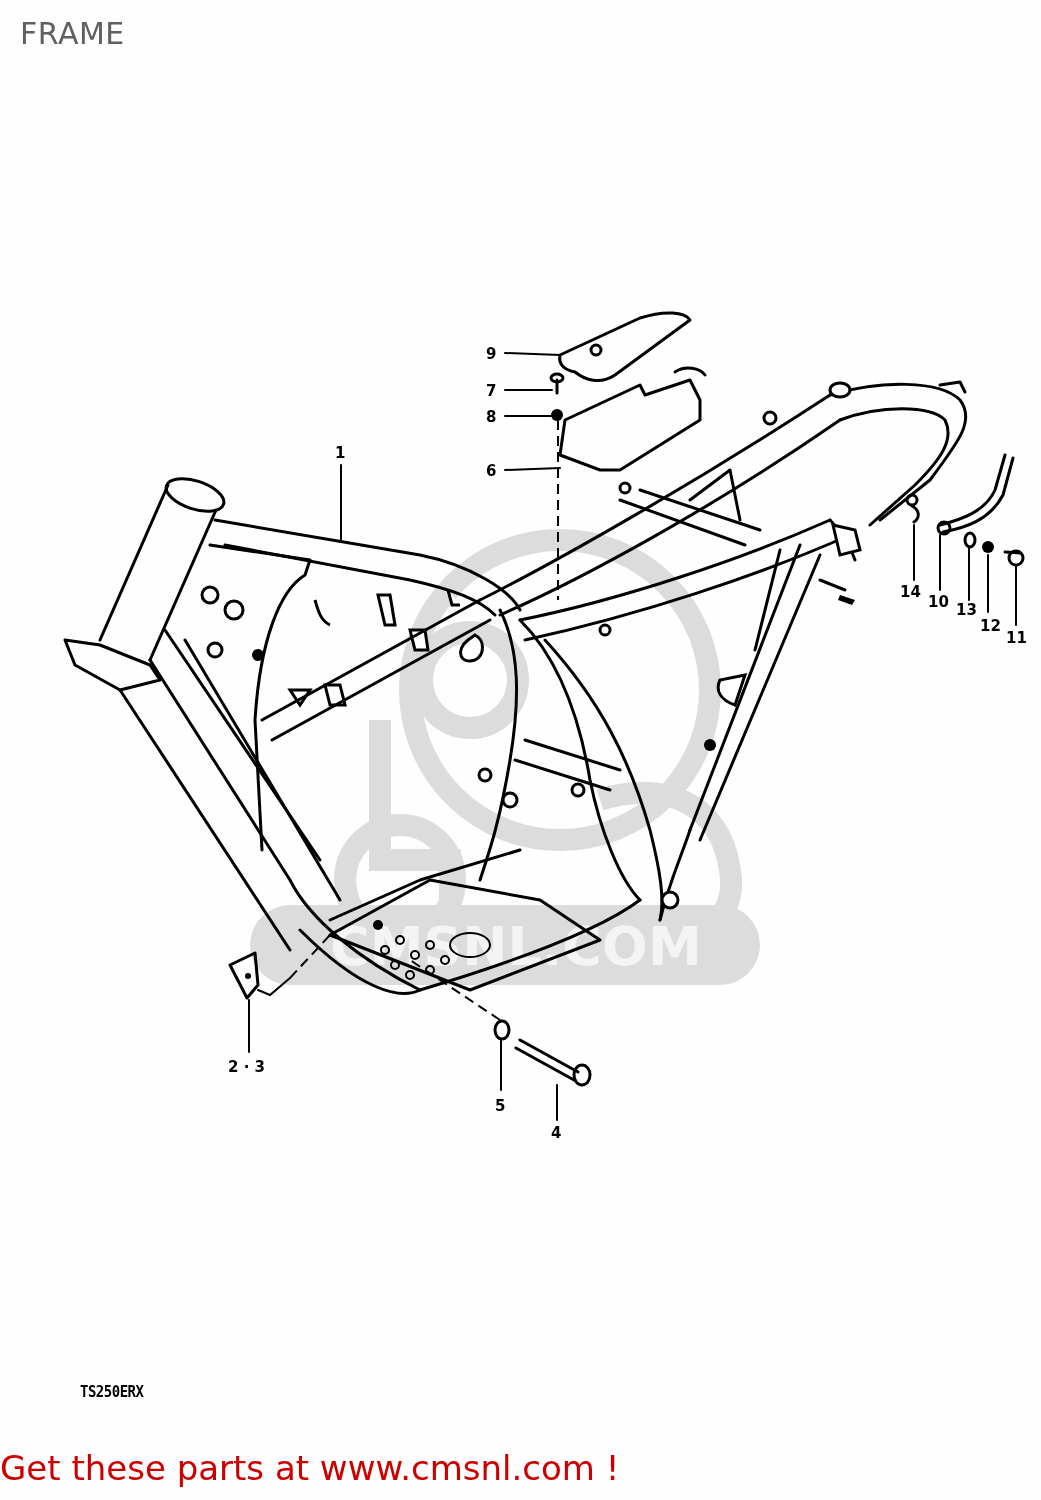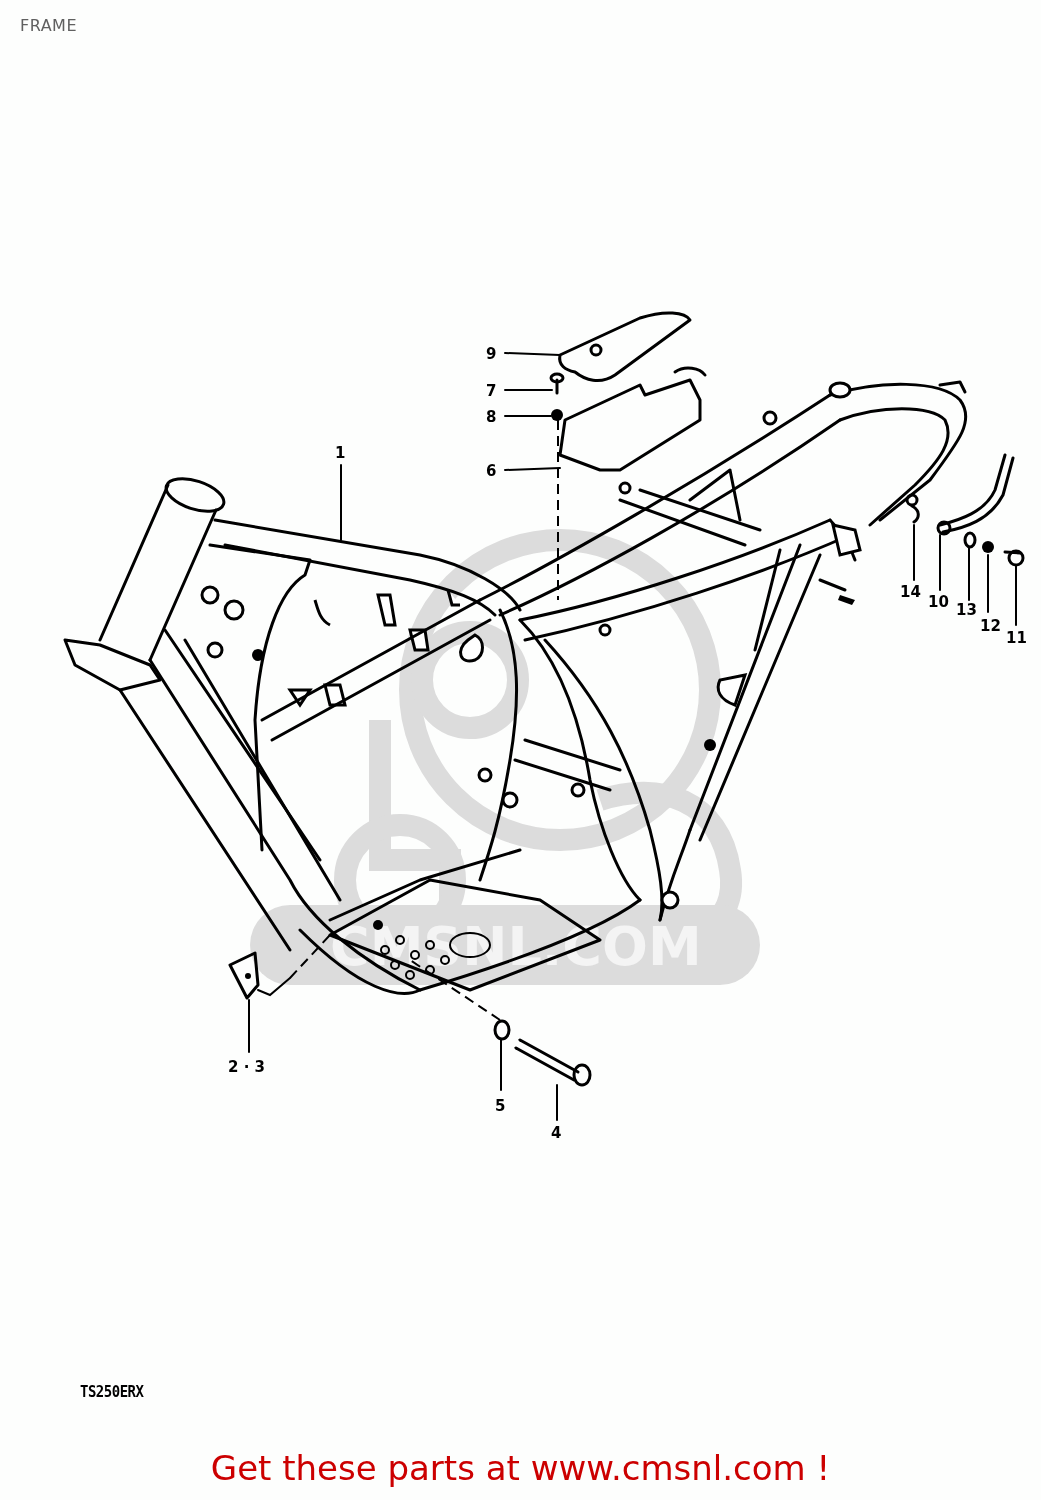--- a/index.html
+++ b/index.html
@@ -1,21 +1,21 @@
 <!DOCTYPE html>
 <html><head>
   <meta charset="utf-8">
   <style>
     html, body { margin: 0; padding: 0; background: #fdfefd; }
     body { width: 1041px; height: 1500px; position: relative; overflow: hidden; font-family: "DejaVu Sans", sans-serif; }
-    .title { position: absolute; left: 20px; top: 16px; font-size: 16px; color: #606060; letter-spacing: 0.5px; font-family: "DejaVu Sans", sans-serif; }
+    .title { position: absolute; left: 20px; top: 16px; font-size: 30px; color: #606060; letter-spacing: 0.5px; font-family: "DejaVu Sans", sans-serif; }
     .diagram { position: absolute; left: 0; top: 0; width: 1041px; height: 1500px; }
     .callout { font-family: "DejaVu Sans", sans-serif; font-weight: bold; font-size: 15px; fill: #000; }
     .model-code { position: absolute; left: 80px; top: 1384px; font-family: "DejaVu Sans Mono", monospace; font-weight: bold; font-size: 14px; color: #000; letter-spacing: -0.5px; transform: scaleY(1.1); }
-    .footer { position: absolute; left: 0; top: 1448px; width: 1041px; text-align: center; font-family: "DejaVu Sans", sans-serif; font-size: 34px; color: #cc0000; }
+    .footer { position: absolute; left: 0; top: 1448px; width: 1041px; text-align: left; font-family: "DejaVu Sans", sans-serif; font-size: 34px; color: #cc0000; }
     .footer a { color: inherit; text-decoration: none; }
     .wm { fill: none; stroke: #dcdcdc; stroke-width: 22; }
     .wm-fill { fill: #dcdcdc; }
     .wm-text { font-family: "DejaVu Sans", sans-serif; font-weight: bold; font-size: 54px; fill: #d6d6d6; }
     .ln { fill: none; stroke: #000; stroke-width: 3; stroke-linecap: round; stroke-linejoin: round; }
     .thin { fill: none; stroke: #000; stroke-width: 2; stroke-linecap: round; }
     .dash { fill: none; stroke: #000; stroke-width: 2; stroke-dasharray: 10 6; }
     .blk { fill: #000; }
     .wht { fill: #fff; stroke: #000; stroke-width: 3; }
   </style>

